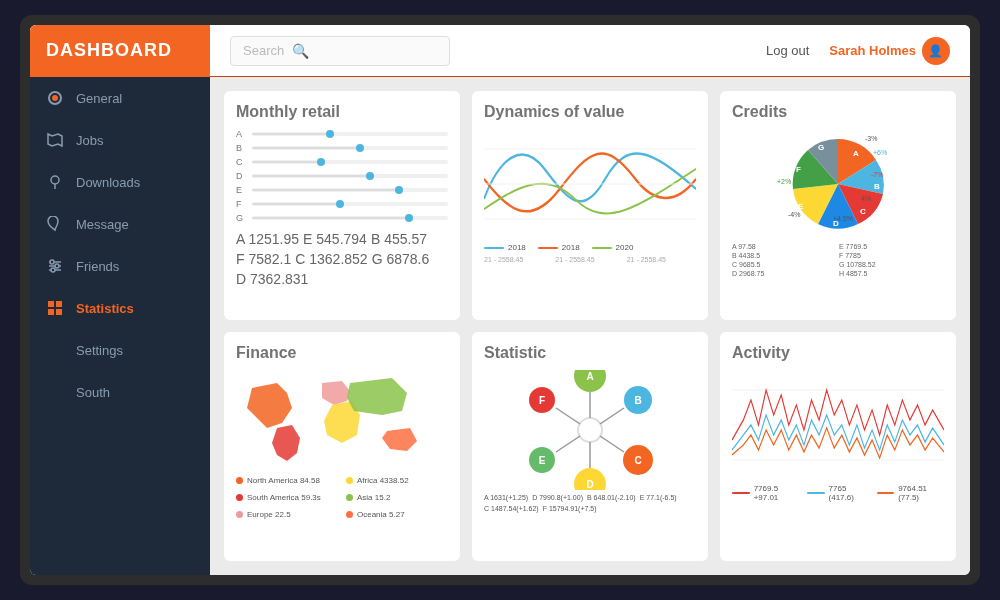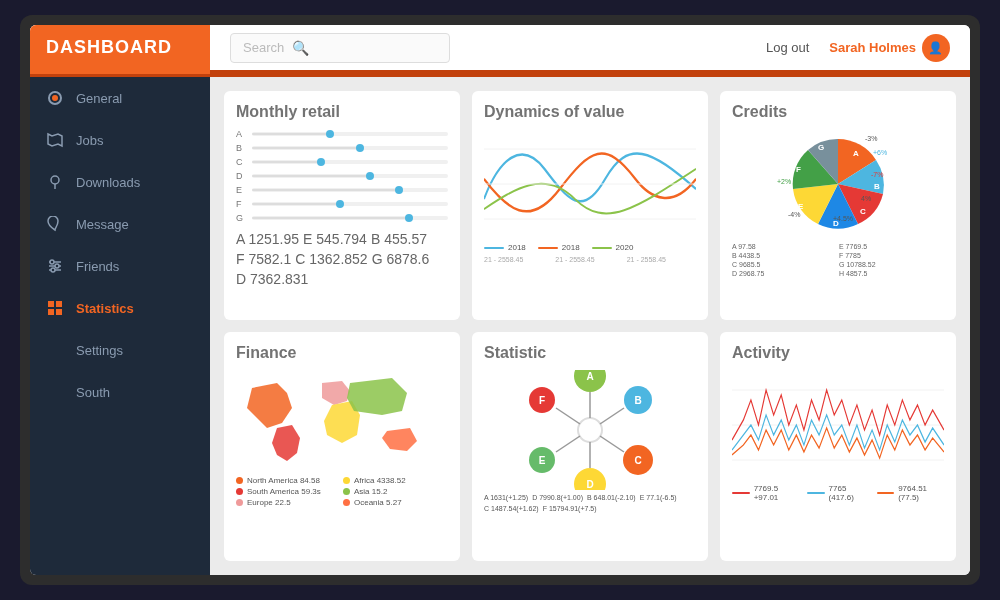--- a/index.html
+++ b/index.html
@@ -24,21 +24,21 @@
       display: flex;
       flex-direction: column;
     }
     
     .topbar {
       background: #fff;
       height: 52px;
       display: flex;
       align-items: center;
       padding: 0 20px;
-      border-bottom: 7px solid #c2410c;
+      border-bottom: 1px solid #c2410c;
     }
     .logo-area {
       width: 180px;
       background: #f26522;
       height: 52px;
       display: flex;
       align-items: center;
       padding: 0 16px;
       margin-left: -20px;
       flex-shrink: 0;
@@ -155,21 +155,21 @@
     .dynamics-chart { position: relative; height: 110px; margin-top: 4px; }
     .dynamics-legend { display: flex; gap: 12px; margin-top: 4px; }
     .legend-item { display: flex; align-items: center; gap: 4px; font-size: 8px; color: #555; }
     .legend-dot { width: 20px; height: 2px; border-radius: 1px; }
 
     
     .credits-chart { position: relative; display: flex; justify-content: center; margin-top: 4px; }
 
     
     .finance-map { position: relative; height: 100px; margin-top: 4px; display: flex; align-items: center; justify-content: center; }
-    .map-legend { margin-top: 6px; display: grid; grid-template-columns: 1fr 1fr; gap: 2px; }
+    .map-legend { margin-top: 6px; display: grid; grid-template-columns: 1fr 1fr; gap: 8px; }
     .map-legend-item { display: flex; align-items: center; gap: 4px; font-size: 8px; color: #555; }
     .map-dot { width: 7px; height: 7px; border-radius: 50%; flex-shrink: 0; }
 
     
     .bubble-chart { position: relative; height: 120px; display: flex; align-items: center; justify-content: center; }
     .bubble-legend { font-size: 8px; color: #555; display: flex; flex-wrap: wrap; gap: 4px; margin-top: 4px; }
 
     
     .activity-chart { position: relative; height: 110px; margin-top: 4px; }
     .activity-legend { display: flex; gap: 8px; margin-top: 4px; }

